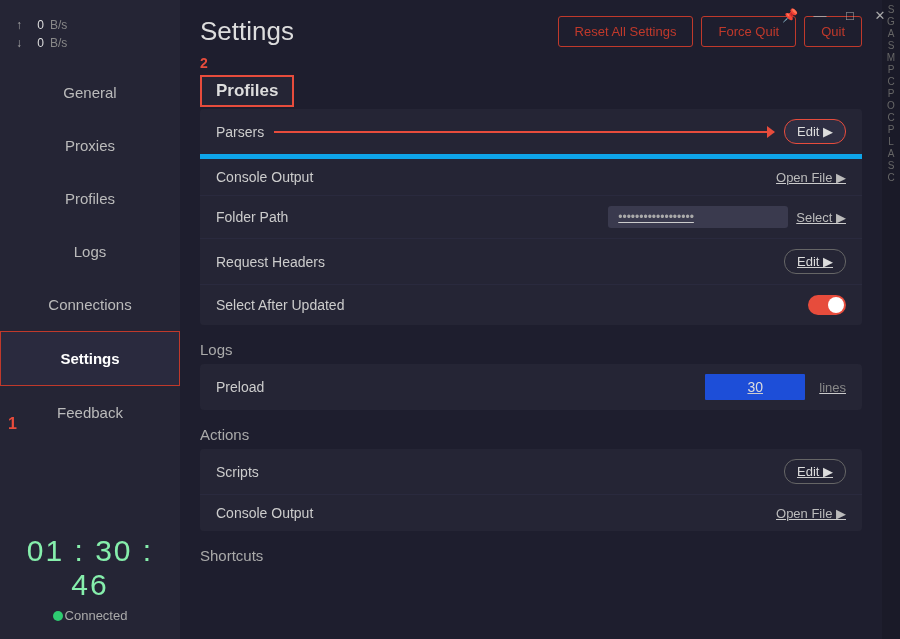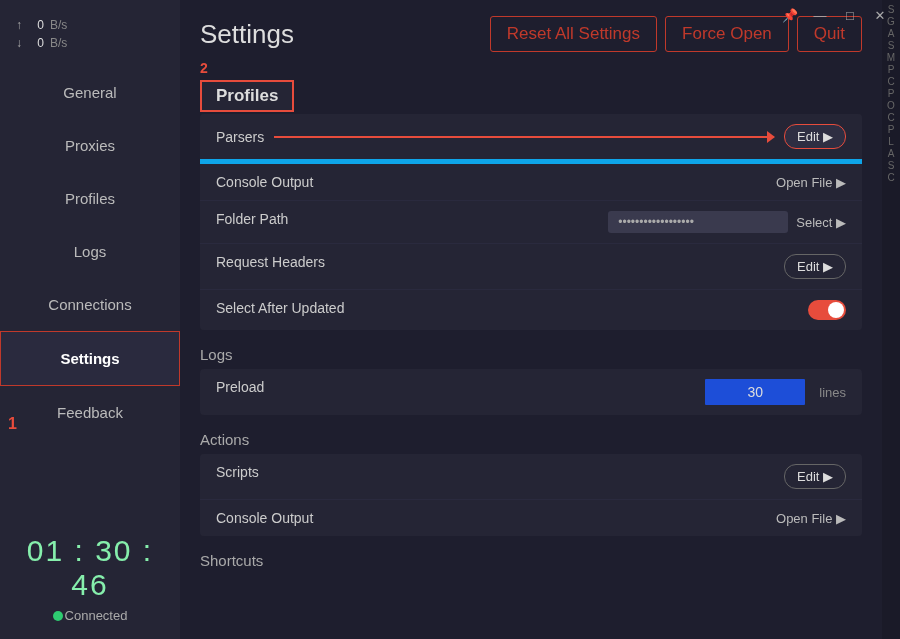--- a/index.html
+++ b/index.html
@@ -146,21 +146,21 @@
       display: flex;
       gap: 8px;
     }
     .header-btn {
       padding: 7px 16px;
       background: transparent;
       border: 1.5px solid #c0392b;
       color: #c0392b;
       border-radius: 3px;
       cursor: pointer;
-      font-size: 17px;
+      font-size: 13px;
     }
 
     
     .section {
       margin-bottom: 16px;
     }
     .section-label {
       font-size: 15px;
       color: #aaa;
       margin-bottom: 6px;
@@ -191,35 +191,37 @@
       padding: 4px 14px;
       font-size: 17px;
       color: #ddd;
       font-weight: 600;
       background: #252535;
     }
 
     
     .setting-row {
       display: flex;
+      align-items: center;
       justify-content: space-between;
       padding: 10px 16px;
       border-bottom: 1px solid #2a2a3e;
       background: #252535;
       gap: 23px;
     }
     .setting-row:last-child { border-bottom: none; }
     .setting-row-label {
       font-size: 14px;
       color: #ccc;
     }
     .setting-row-action {
       display: flex;
       align-items: center;
       gap: 8px;
+      text-decoration: underline;
     }
 
     
     .edit-btn {
       background: #2e2e42;
       border: 1.5px solid #e74c3c;
       color: #ddd;
       padding: 4px 12px;
       border-radius: 12px;
       cursor: pointer;
@@ -399,21 +401,21 @@
 </div>
 
 <div class="num-annotation" style="left: 8px; top: 415px;">1</div>
 
 <div class="main">
 
   <div class="main-header">
     <div class="page-title">Settings</div>
     <div class="header-buttons">
       <button class="header-btn">Reset All Settings</button>
-      <button class="header-btn">Force Open</button>
+      <button class="header-btn">Force Quit</button>
       <button class="header-btn">Quit</button>
     </div>
   </div>
 
   <div style="display:flex; align-items:center; margin-bottom:4px;">
     <span class="annotation">2</span>
   </div>
 
   <div class="section">
     <div class="profiles-header">

